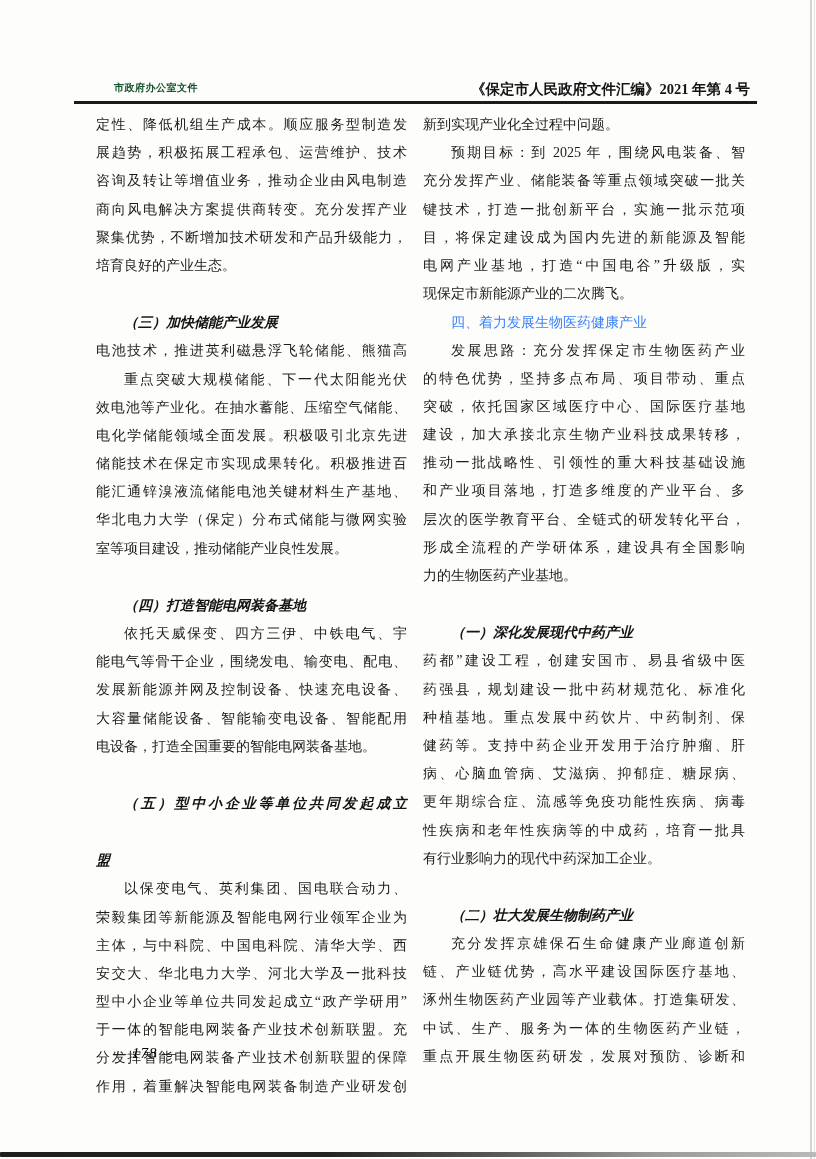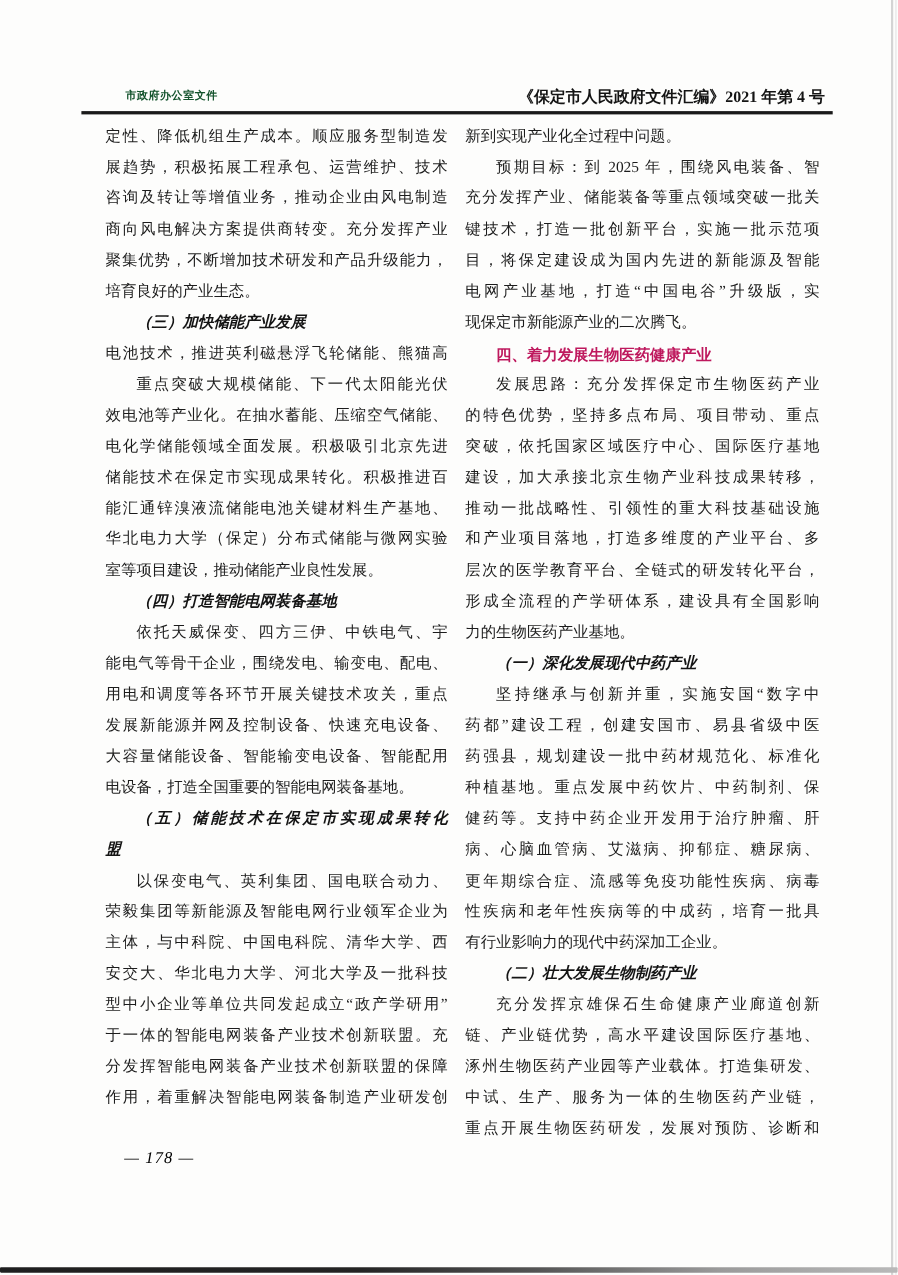--- a/index.html
+++ b/index.html
@@ -43,26 +43,27 @@
     color:#1c1c1c;
   }
   .line.full { text-align-last:justify; white-space:normal; }
   .line.end  { text-align-last:left; white-space:normal; }
   .line.first { text-indent:2em; }
 
   .h-kai {
     font-style:italic;
     font-weight:600;
     color:#141414;
+    margin-top:29px;
   }
   .h-hei {
     font-family:"Liberation Sans", sans-serif;
     font-style:normal;
-    font-weight:700;
-    color:#be185d;
+    font-weight:400;
+    color:#3b82f6;
   }
 
   
   .page-num {
     position:absolute; left:113px; top:1043px;
     font-size:15px; line-height:20px; color:#000000;
     letter-spacing:1px;
     font-style:italic;
   }
 
@@ -108,25 +109,24 @@
       <div class="line first full">重点突破大规模储能、下一代太阳能光伏</div>
       <div class="line full">效电池等产业化。在抽水蓄能、压缩空气储能、</div>
       <div class="line full">电化学储能领域全面发展。积极吸引北京先进</div>
       <div class="line full">储能技术在保定市实现成果转化。积极推进百</div>
       <div class="line full">能汇通锌溴液流储能电池关键材料生产基地、</div>
       <div class="line full">华北电力大学（保定）分布式储能与微网实验</div>
       <div class="line end">室等项目建设，推动储能产业良性发展。</div>
       <div class="line h-kai first end">（四）打造智能电网装备基地</div>
       <div class="line first full">依托天威保变、四方三伊、中铁电气、宇</div>
       <div class="line full">能电气等骨干企业，围绕发电、输变电、配电、</div>
-      <div class="line full">用电和调度等各环节开展关键技术攻关，重点</div>
       <div class="line full">发展新能源并网及控制设备、快速充电设备、</div>
       <div class="line full">大容量储能设备、智能输变电设备、智能配用</div>
       <div class="line end">电设备，打造全国重要的智能电网装备基地。</div>
-      <div class="line h-kai first full">（五）储能技术在保定市实现成果转化</div>
+      <div class="line h-kai first full">（五）型中小企业等单位共同发起成立</div>
       <div class="line h-kai end">盟</div>
       <div class="line first full">以保变电气、英利集团、国电联合动力、</div>
       <div class="line full">荣毅集团等新能源及智能电网行业领军企业为</div>
       <div class="line full">主体，与中科院、中国电科院、清华大学、西</div>
       <div class="line full">安交大、华北电力大学、河北大学及一批科技</div>
       <div class="line full">型中小企业等单位共同发起成立“政产学研用”</div>
       <div class="line full">于一体的智能电网装备产业技术创新联盟。充</div>
       <div class="line full">分发挥智能电网装备产业技术创新联盟的保障</div>
       <div class="line full">作用，着重解决智能电网装备制造产业研发创</div>
     </div>
@@ -143,21 +143,20 @@
       <div class="line first full">发展思路：充分发挥保定市生物医药产业</div>
       <div class="line full">的特色优势，坚持多点布局、项目带动、重点</div>
       <div class="line full">突破，依托国家区域医疗中心、国际医疗基地</div>
       <div class="line full">建设，加大承接北京生物产业科技成果转移，</div>
       <div class="line full">推动一批战略性、引领性的重大科技基础设施</div>
       <div class="line full">和产业项目落地，打造多维度的产业平台、多</div>
       <div class="line full">层次的医学教育平台、全链式的研发转化平台，</div>
       <div class="line full">形成全流程的产学研体系，建设具有全国影响</div>
       <div class="line end">力的生物医药产业基地。</div>
       <div class="line h-kai first end">（一）深化发展现代中药产业</div>
-      <div class="line first full">坚持继承与创新并重，实施安国“数字中</div>
       <div class="line full">药都”建设工程，创建安国市、易县省级中医</div>
       <div class="line full">药强县，规划建设一批中药材规范化、标准化</div>
       <div class="line full">种植基地。重点发展中药饮片、中药制剂、保</div>
       <div class="line full">健药等。支持中药企业开发用于治疗肿瘤、肝</div>
       <div class="line full">病、心脑血管病、艾滋病、抑郁症、糖尿病、</div>
       <div class="line full">更年期综合症、流感等免疫功能性疾病、病毒</div>
       <div class="line full">性疾病和老年性疾病等的中成药，培育一批具</div>
       <div class="line end">有行业影响力的现代中药深加工企业。</div>
       <div class="line h-kai first end">（二）壮大发展生物制药产业</div>
       <div class="line first full">充分发挥京雄保石生命健康产业廊道创新</div>

